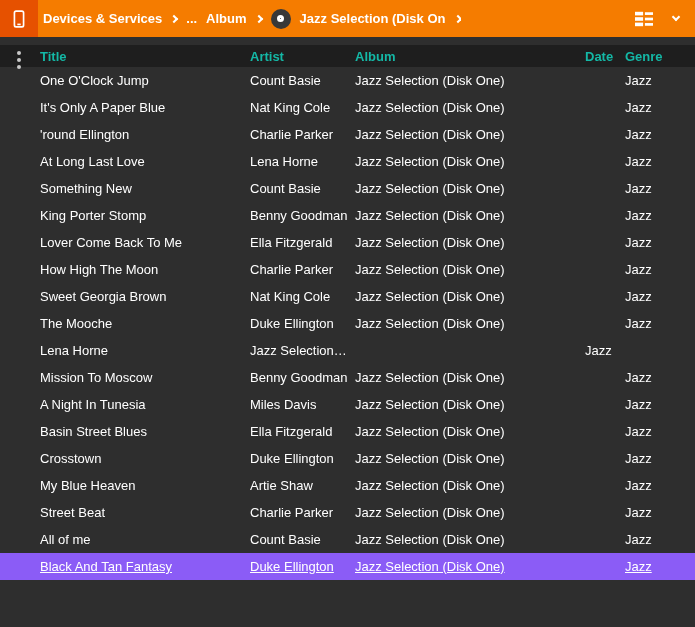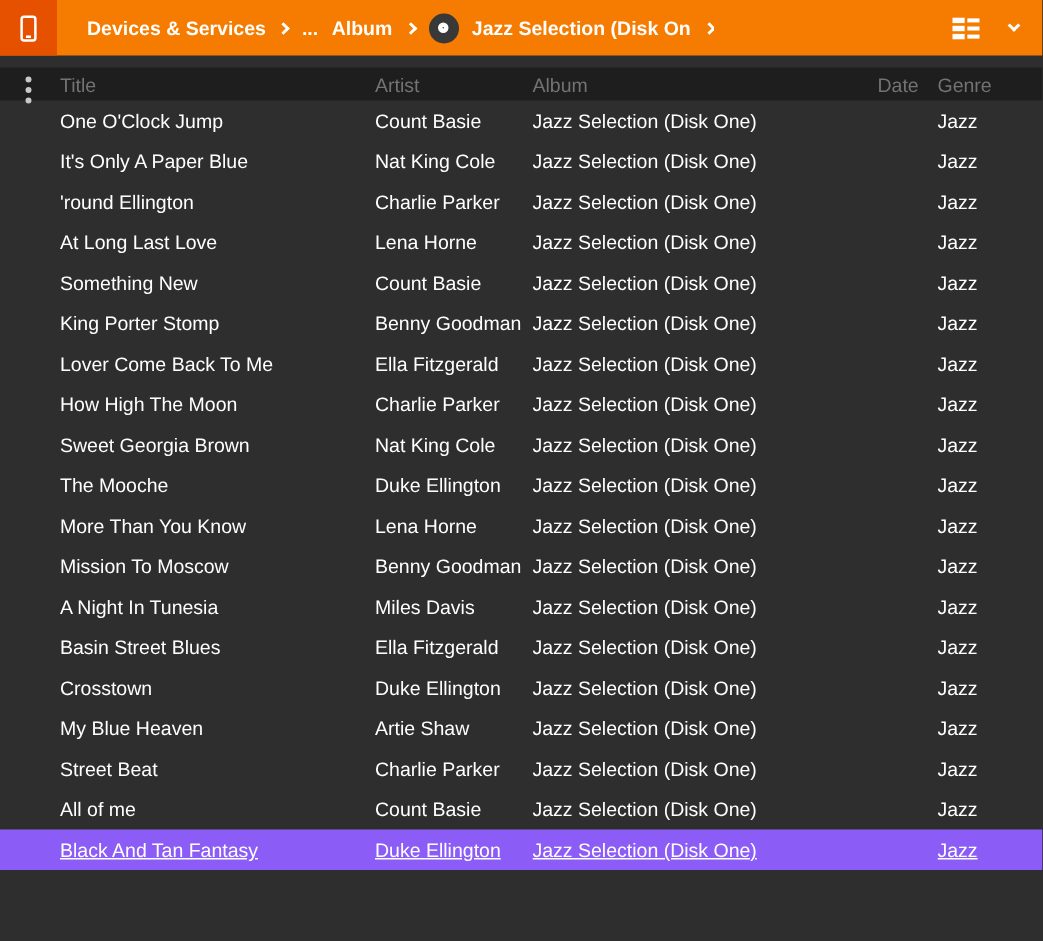--- a/index.html
+++ b/index.html
@@ -24,21 +24,21 @@
     display: flex;
     align-items: center;
     justify-content: center;
     cursor: pointer;
     flex: none;
   }
   .crumbs {
     display: flex;
     align-items: center;
     gap: 9px;
-    padding-left: 20px;
+    padding-left: 5px;
     color: #fff;
     font-size: 13px;
     font-weight: bold;
     min-width: 0;
     overflow: hidden;
   }
   .crumb { white-space: nowrap; cursor: pointer; }
   .crumb.collapsed { font-weight: bold; }
   .chev {
     width: 6px; height: 6px;
@@ -77,23 +77,23 @@
   .table { position: relative; margin-top: 8px; }
   .grid-row {
     display: grid;
     grid-template-columns: 40px 210px 105px 230px 40px 70px;
     align-items: center;
     width: 695px;
   }
   .header-row {
     background: #1E1E1E;
     height: 22px;
-    font-weight: normal;
+    font-weight: bold;
     font-size: 13px;
-    color: #737373;
+    color: #14b8a6;
   }
   .row {
     height: 27px;
     font-size: 13px;
     color: #fff;
     cursor: pointer;
   }
   .row.selected { background: #8b5cf6; text-decoration: underline; }
   .cell {
     overflow: hidden;
@@ -250,21 +250,20 @@
       <div class="grid-row row">
     <div class="cell"></div>
     <div class="cell">The Mooche</div>
     <div class="cell">Duke Ellington</div>
     <div class="cell">Jazz Selection (Disk One)</div>
     <div class="cell"></div>
     <div class="cell">Jazz</div>
   </div>
       <div class="grid-row row">
     <div class="cell"></div>
-    <div class="cell">More Than You Know</div>
     <div class="cell">Lena Horne</div>
     <div class="cell">Jazz Selection (Disk One)</div>
     <div class="cell"></div>
     <div class="cell">Jazz</div>
   </div>
       <div class="grid-row row">
     <div class="cell"></div>
     <div class="cell">Mission To Moscow</div>
     <div class="cell">Benny Goodman</div>
     <div class="cell">Jazz Selection (Disk One)</div>

